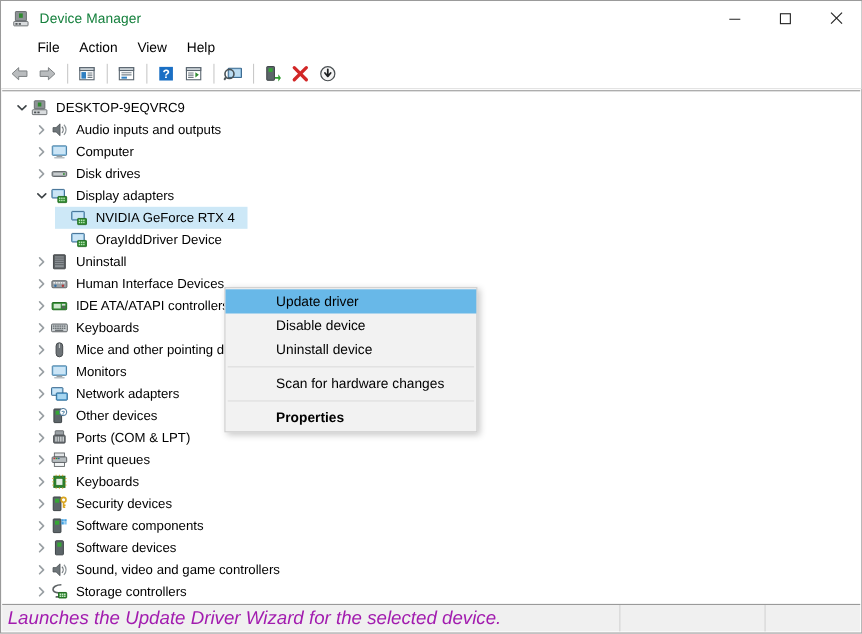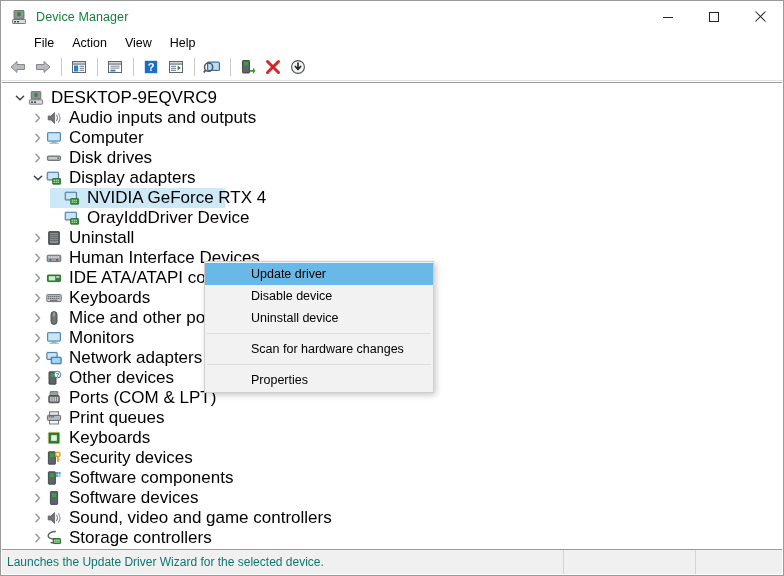--- a/index.html
+++ b/index.html
@@ -145,21 +145,21 @@
   .chev svg { display:block; }
   .node-icon {
     width: 16px;
     height: 16px;
     flex: none;
     margin-right: 7px;
     position: relative;
     z-index: 1;
   }
   .node-label {
-    font-size: 17px;
+    font-size: 12px;
     color: #000;
     position: relative;
     z-index: 1;
     line-height: 16px;
   }
 
   
   .ctxmenu {
     position: absolute;
     left: 202px;
@@ -175,21 +175,21 @@
     height: 22px;
     display: flex;
     align-items: center;
     padding-left: 46px;
     font-size: 12.5px;
     color: #000;
   }
   .ctx-item.selected {
     background: #68b8e8;
   }
-  .ctx-item.bold { font-weight: normal; }
+  .ctx-item.bold { font-weight: bold; }
   .ctx-sep {
     height: 1px;
     background: #dcdcdc;
     margin: 4px 2px 4px 2px;
   }
 
   
   .statusbar {
     position: absolute;
     left: 1px;
@@ -198,24 +198,25 @@
     height: 24px;
     background: #f0f0f0;
     border-top: 1px solid #9a9a9a;
     display: flex;
     align-items: stretch;
   }
   .sb-pane {
     display: flex;
     align-items: center;
     padding-left: 5px;
-    font-size: 12px;
-    color: #0f766e;
+    font-size: 17px;
+    color: #a21caf;
     border-right: 1px solid #d3d3d3;
     box-sizing: border-box;
+    font-style: italic;
   }
   .sb-pane.p1 { flex: none; width: 562px; }
   .sb-pane.p2 { flex: none; width: 132px; }
   .sb-pane.p3 { flex: 1; border-right: none; }
 </style>
 </head>
 <body>
 
 <div id="app">
 

